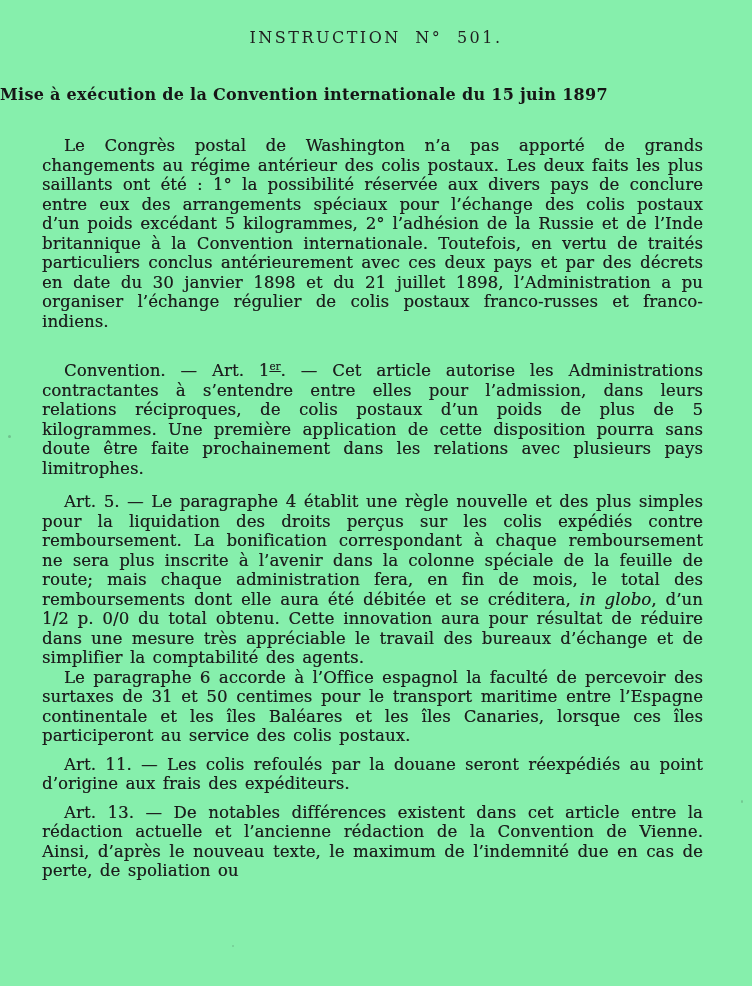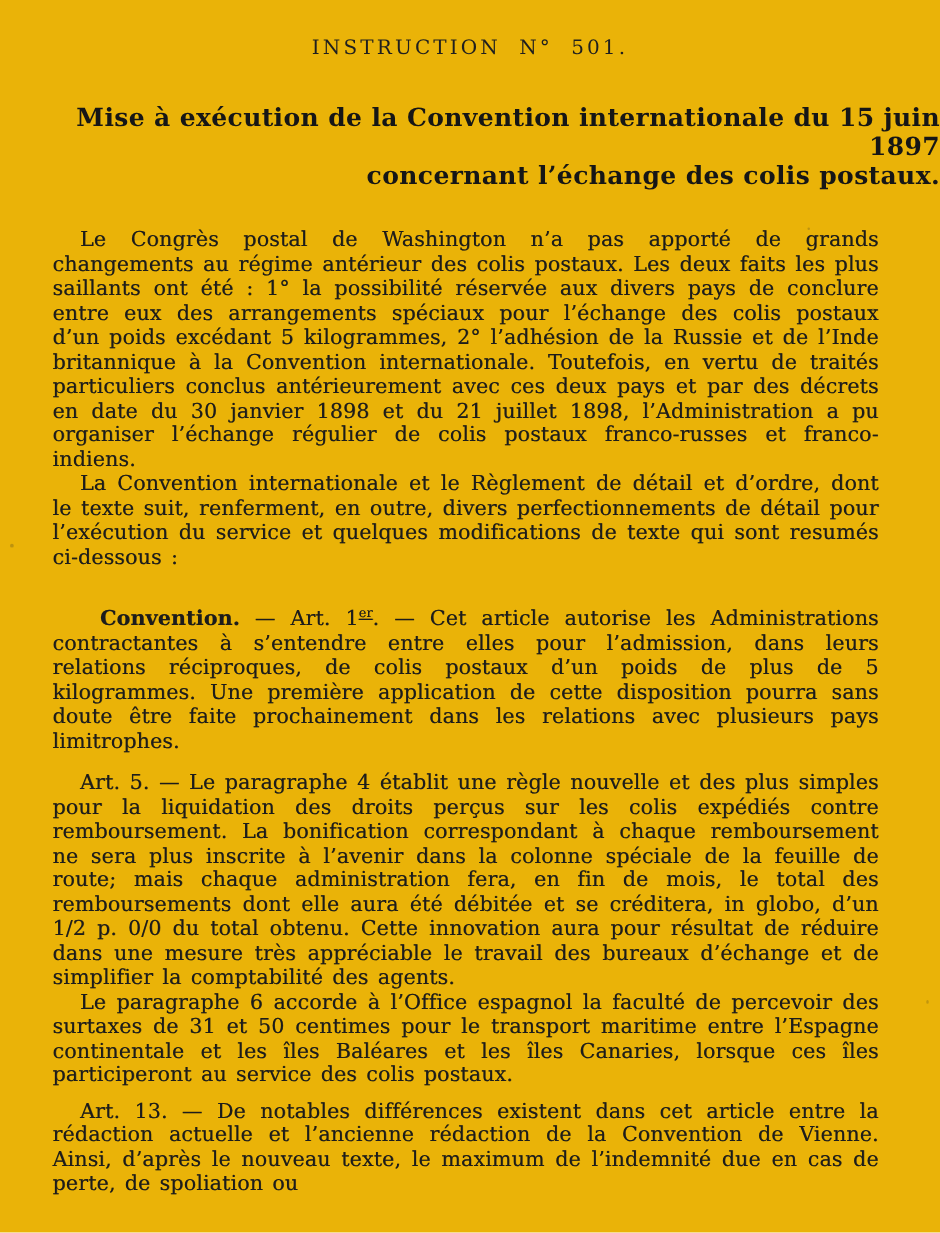--- a/index.html
+++ b/index.html
@@ -4,88 +4,86 @@
 <style>
   html, body {
     margin: 0;
     padding: 0;
     background: #ffffff;
   }
   .page {
     position: relative;
     width: 752px;
     height: 986px;
-    background: #eab308;
+    background: #86efac;
     font-family: "DejaVu Serif", serif;
     color: #1c1c1c;
     overflow: hidden;
   }
   .doc-header {
     padding-top: 28px;
     text-align: center;
     font-size: 16px;
     letter-spacing: 2.5px;
     word-spacing: 7px;
     color: #1f1f1f;
   }
   .doc-title {
     margin-top: 36px;
-    text-align: right;
+    text-align: left;
     font-weight: bold;
-    font-size: 20px;
+    font-size: 16px;
     line-height: 23px;
     letter-spacing: 0.3px;
     color: #161616;
-    margin-left: 43px;
   }
   .body-text {
     margin-top: 30px;
     margin-left: 42px;
     width: 661px;
     font-size: 16.5px;
     line-height: 19.5px;
     text-align: justify;
     word-spacing: 2px;
     letter-spacing: 0.1px;
     text-shadow: 0.3px 0 0 rgba(20,20,20,0.55);
   }
   .para {
     margin: 0;
     text-indent: 22px;
   }
   .gap-large  { margin-top: 30px; }
   .gap-medium { margin-top: 14px; }
   .gap-small  { margin-top: 9px; }
-  .seg-bold   { font-weight: bold; margin-left: 16px; }
-  .seg-italic { }
+  .seg-bold   { font-weight: normal; }
+  .seg-italic { font-style: italic; }
   .seg-sup    { font-size: 0.62em; vertical-align: super; line-height: 0; text-decoration: underline; }
   .speck {
     position: absolute;
     background: rgba(40,40,40,0.45);
     border-radius: 50%;
   }
 </style>
 </head>
 <body>
 
 <div class="page">
 
   <div class="doc-header">INSTRUCTION N° 501.</div>
 
   <div class="doc-title">
     <div>Mise à exécution de la Convention internationale du 15 juin 1897</div>
-    <div>concernant l’échange des colis postaux.</div>
   </div>
 
   <div class="body-text">
       <p class="para"><span>Le Congrès postal de Washington n’a pas apporté de grands changements au régime antérieur des colis postaux. Les deux faits les plus saillants ont été : 1° la possibilité réservée aux divers pays de conclure entre eux des arrangements spéciaux pour l’échange des colis postaux d’un poids excédant 5 kilogrammes, 2° l’adhésion de la Russie et de l’Inde britannique à la Convention internationale. Toutefois, en vertu de traités particuliers conclus antérieurement avec ces deux pays et par des décrets en date du 30 janvier 1898 et du 21 juillet 1898, l’Administration a pu organiser l’échange régulier de colis postaux franco-russes et franco-indiens.</span></p>
-      <p class="para"><span>La Convention internationale et le Règlement de détail et d’ordre, dont le texte suit, renferment, en outre, divers perfectionnements de détail pour l’exécution du service et quelques modifications de texte qui sont resumés ci-dessous :</span></p>
       <p class="para gap-large"><span class="seg-bold">Convention.</span><span> — Art. 1</span><span class="seg-sup">er</span><span>. — Cet article autorise les Administrations contractantes à s’entendre entre elles pour l’admission, dans leurs relations réciproques, de colis postaux d’un poids de plus de 5 kilogrammes. Une première application de cette disposition pourra sans doute être faite prochainement dans les relations avec plusieurs pays limitrophes.</span></p>
       <p class="para gap-medium"><span>Art. 5. — Le paragraphe 4 établit une règle nouvelle et des plus simples pour la liquidation des droits perçus sur les colis expédiés contre remboursement. La bonification correspondant à chaque remboursement ne sera plus inscrite à l’avenir dans la colonne spéciale de la feuille de route; mais chaque administration fera, en fin de mois, le total des remboursements dont elle aura été débitée et se créditera, </span><span class="seg-italic">in globo</span><span>, d’un 1/2 p. 0/0 du total obtenu. Cette innovation aura pour résultat de réduire dans une mesure très appréciable le travail des bureaux d’échange et de simplifier la comptabilité des agents.</span></p>
       <p class="para"><span>Le paragraphe 6 accorde à l’Office espagnol la faculté de percevoir des surtaxes de 31 et 50 centimes pour le transport maritime entre l’Espagne continentale et les îles Baléares et les îles Canaries, lorsque ces îles participeront au service des colis postaux.</span></p>
+      <p class="para gap-small"><span>Art. 11. — Les colis refoulés par la douane seront réexpédiés au point d’origine aux frais des expéditeurs.</span></p>
       <p class="para gap-small"><span>Art. 13. — De notables différences existent dans cet article entre la rédaction actuelle et l’ancienne rédaction de la Convention de Vienne. Ainsi, d’après le nouveau texte, le maximum de l’indemnité due en cas de perte, de spoliation ou</span></p>
     </div>
 
   <div class="speck" style="left:697px; top:247px; width:3px; height:2px;"></div>
   <div class="speck" style="left:646px; top:182px; width:2px; height:2px; opacity:.5;"></div>
   <div class="speck" style="left:8px;   top:435px; width:3px; height:3px; opacity:.5;"></div>
   <div class="speck" style="left:741px; top:800px; width:2px; height:3px; opacity:.45;"></div>
   <div class="speck" style="left:232px; top:945px; width:2px; height:2px; opacity:.4;"></div>
 
 </div>

